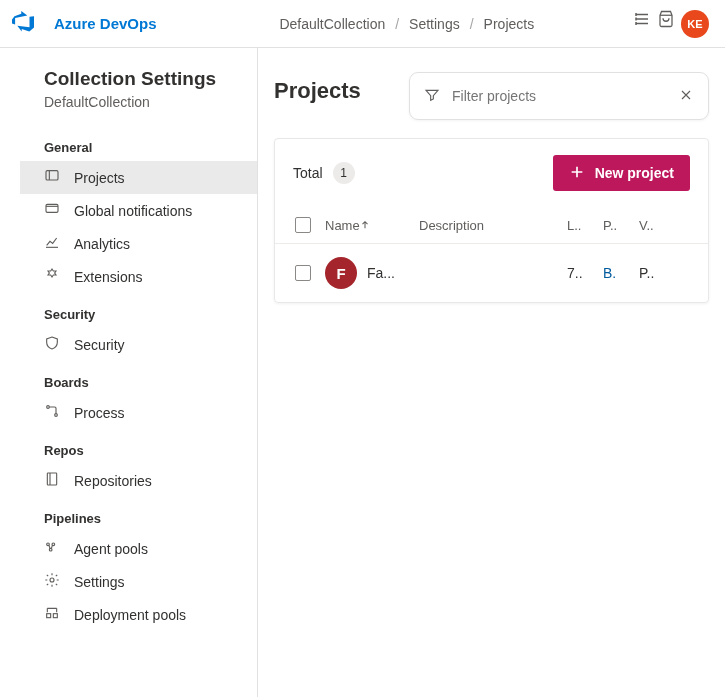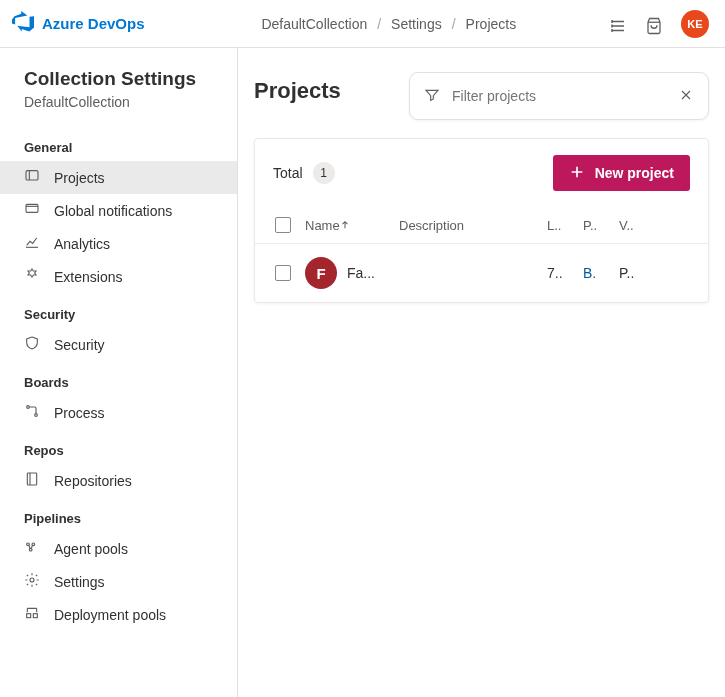--- a/index.html
+++ b/index.html
@@ -18,60 +18,61 @@
   .top-header {
     height: 48px;
     display: flex;
     align-items: center;
     padding: 0 16px 0 12px;
     border-bottom: 1px solid #e1e1e1;
   }
   .brand {
     display: flex;
     align-items: center;
-    gap: 8px;
+    gap: 20px;
     color: #0078d4;
     font-weight: 600;
     font-size: 15px;
     margin-right: 24px;
   }
   .brand svg { width: 22px; height: 22px; }
   .breadcrumb {
     display: flex;
     align-items: center;
     gap: 10px;
     color: #605e5c;
     font-size: 14px;
     flex: 1;
     justify-content: center;
   }
   .breadcrumb .sep { color: #a6a6a6; }
   .breadcrumb-item { cursor: pointer; }
   .header-actions {
     display: flex;
-    align-items: flex-end;
-    gap: 18px;
+    align-items: flex-start;
+    gap: 6px;
   }
   .header-actions svg { width: 18px; height: 18px; color: #605e5c; }
   .avatar {
     width: 28px; height: 28px;
     border-radius: 50%;
     background: #e8481c;
     color: #fff;
     font-size: 11px;
     font-weight: 600;
     display: flex;
     align-items: center;
     justify-content: center;
   }
 
   
   .layout {
     display: flex;
     height: calc(697px - 48px);
+    padding-left: 20px;
   }
   .sidebar {
     width: 238px;
     border-right: 1px solid #e1e1e1;
     padding: 20px 0 20px 0;
     overflow-y: auto;
   }
   .sidebar h1 {
     font-size: 19px;
     font-weight: 600;

